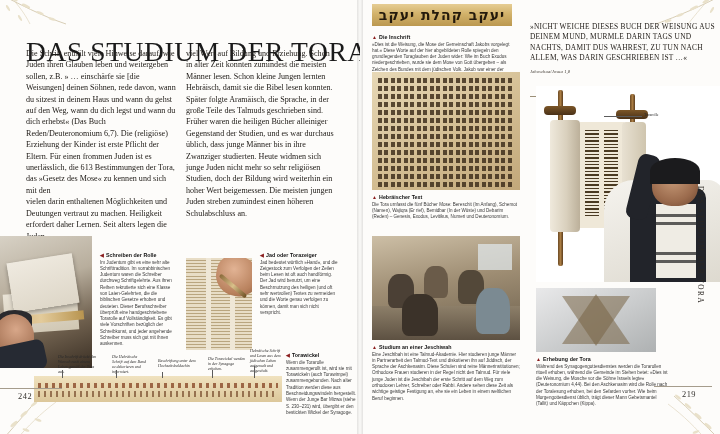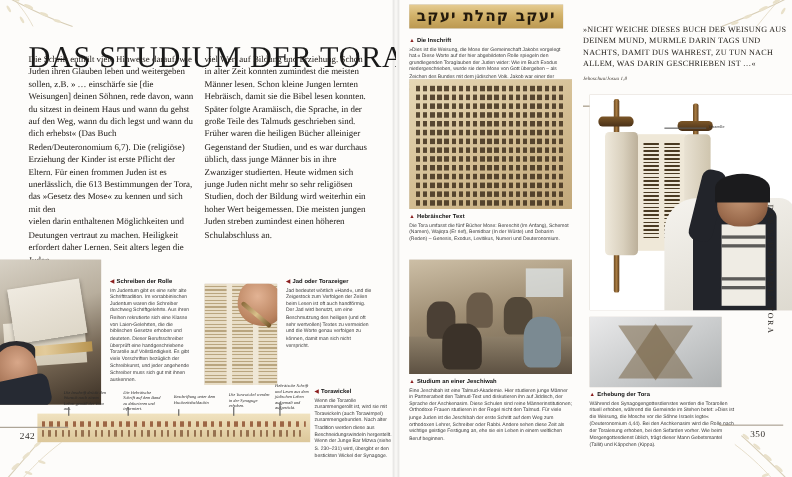--- a/index.html
+++ b/index.html
@@ -381,17 +381,17 @@
     </div>
 
     <div class="cap" style="left:176px;top:356px;width:132px;">
       <div class="ttl"><span class="tri">▲</span><span>Erhebung der Tora</span></div>
       <div class="txt">Während des Synagogengottesdienstes werden die Torarollen rituell erhoben, während die Gemeinde im Stehen betet: »Dies ist die Weisung, die Mosche vor die Söhne Israels legte« (Deuteronomium 4,44). Bei den Aschkenasim wird die Rolle nach der Toralesung erhoben, bei den Sefarden vorher. Wie beim Morgengottesdienst üblich, trägt dieser Mann Gebetsmantel (Tallit) und Käppchen (Kippa).</div>
     </div>
 
     <div class="runhead">DAS STUDIUM DER TORA</div>
 
     <div class="rule-r2"></div>
-    <div class="folio folio-r">350</div>
+    <div class="folio folio-r">219</div>
   </div>
 
   <div class="gutter"></div>
 </div>
 
 </body></html>

